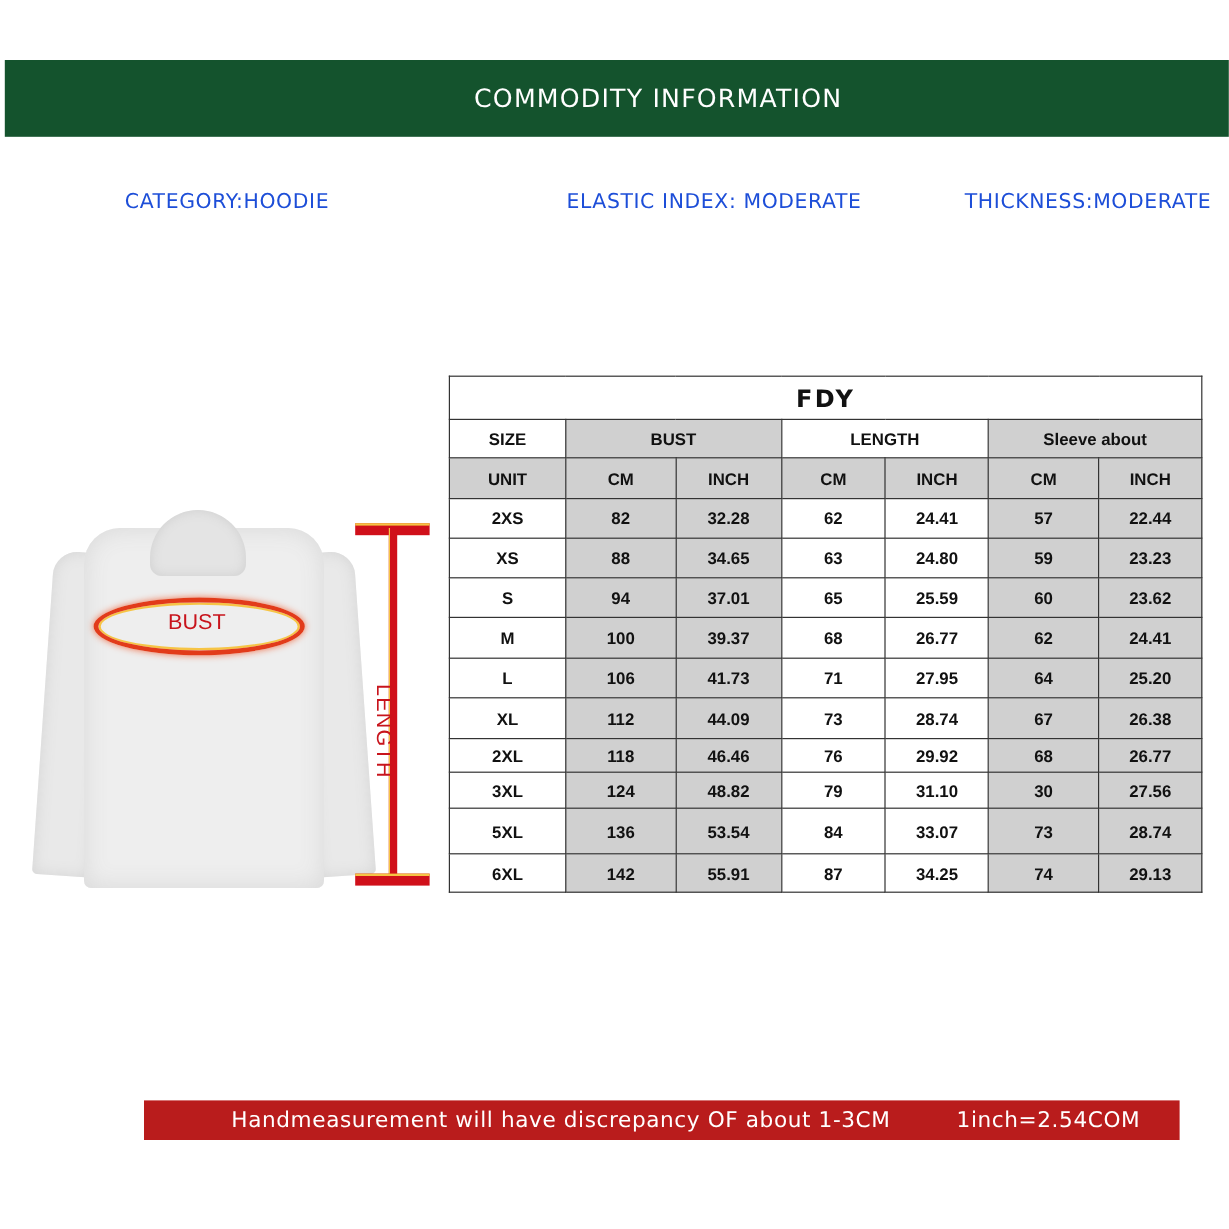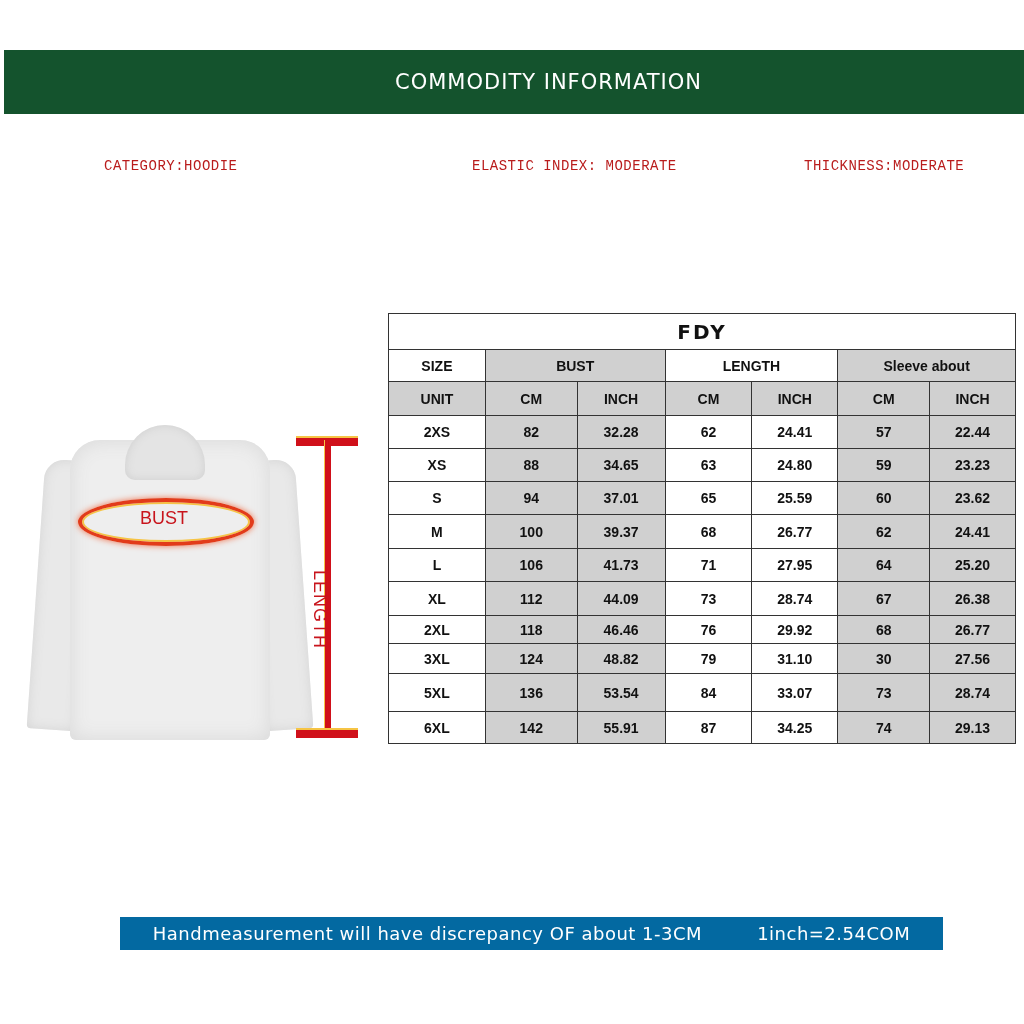--- a/index.html
+++ b/index.html
@@ -1,50 +1,50 @@
 <!DOCTYPE html>
 <html><head>
 <meta charset="utf-8">
 <style>
   html, body { margin:0; padding:0; }
   body { width:1024px; height:1024px; background:#ffffff; position:relative; overflow:hidden;
          font-family:"DejaVu Sans", sans-serif; color:#111; }
   .banner { position:absolute; left:4px; top:50px; width:1017px; height:64px; background:#14532d;
             display:flex; align-items:center; justify-content:center;padding-left:36px; }
   .banner span { color:#fff; font-size:21px; letter-spacing:1px; font-family:"DejaVu Sans", sans-serif; }
-  .attr { position:absolute; top:158px; font-size:14px; letter-spacing:0.5px; color:#b91c1c;font-family:Liberation Mono, monospace; }
+  .attr { position:absolute; top:158px; font-size:17px; letter-spacing:0.5px; color:#1d4ed8; }
   .attr.a1 { left:104px; } .attr.a2 { left:440px;margin-left:32px; } .attr.a3 { left:804px; }
 
   .figure { position:absolute; left:30px; top:420px; width:340px; height:330px; }
   .shirt-body { position:absolute; left:40px; top:20px; width:200px; height:300px; background:#eeeeee;
                 border-radius:30px 30px 6px 6px; box-shadow: inset 0 0 20px #d8d8d8; }
   .sleeve { position:absolute; top:40px; width:48px; height:270px; background:#e9e9e9; border-radius:20px 20px 4px 4px;
             box-shadow: inset 0 0 12px #d4d4d4; }
   .sleeve.l { left:6px; transform:rotate(4deg); }
   .sleeve.r { left:226px; transform:rotate(-4deg); }
   .hood { position:absolute; left:95px; top:5px; width:80px; height:55px; background:#e4e4e4; border-radius:40px 40px 10px 10px;
           box-shadow: inset 0 0 10px #cfcfcf; }
   .bust-ring { position:absolute; left:48px; top:78px; width:168px; height:40px; border:4px solid #e23b1a;
                border-radius:50%; box-shadow: 0 0 0 2px #f6c445 inset, 0 0 6px #f0704a; }
   .bust-label { position:absolute; left:110px; top:88px; color:#c8141c; font-size:18px; font-family:"Liberation Sans", sans-serif; }
   .len-bar { position:absolute; left:294px; top:20px; width:6px; height:294px; background:#d0101a; border-left:1px solid #f6c445; }
   .len-cap { position:absolute; left:266px; width:62px; height:8px; background:#d0101a; border-top:2px solid #f6c445; }
   .len-cap.t { top:16px; } .len-cap.b { top:308px; }
   .len-label { position:absolute; left:300px; top:150px; color:#c8141c; font-size:18px; transform:rotate(90deg);
                transform-origin:left top; font-family:"Liberation Sans", sans-serif; letter-spacing:1px; }
 
-  table.size { position:absolute; left:388px; top:313px; width:628px; border-collapse:collapse;
+  table.size { position:absolute; left:374px; top:313px; width:628px; border-collapse:collapse;
                font-family:"Liberation Sans", sans-serif; font-weight:bold; font-size:14px; }
   table.size td { border:1px solid #333; text-align:center; padding:0; }
   .g { background:#d0d0d0; }
   .w { background:#ffffff; }
   .title-cell { height:35px; font-size:20px; letter-spacing:2px; font-family:"DejaVu Sans", sans-serif; }
 
-  .footer { position:absolute; left:120px; top:917px; width:823px; height:33px; background:#0369a1;
-            display:flex; align-items:center; justify-content:center; gap:55px; }
+  .footer { position:absolute; left:120px; top:917px; width:823px; height:33px; background:#b91c1c;
+            display:flex; align-items:center; justify-content:center; gap:55px;padding-left:40px; }
   .footer span { color:#fff; font-size:18px; letter-spacing:0.5px; }
 </style>
 </head>
 <body>
 
 <div class="banner">
   <span>COMMODITY INFORMATION</span>
 </div>
 
 <div class="attr a1">CATEGORY:HOODIE</div>

